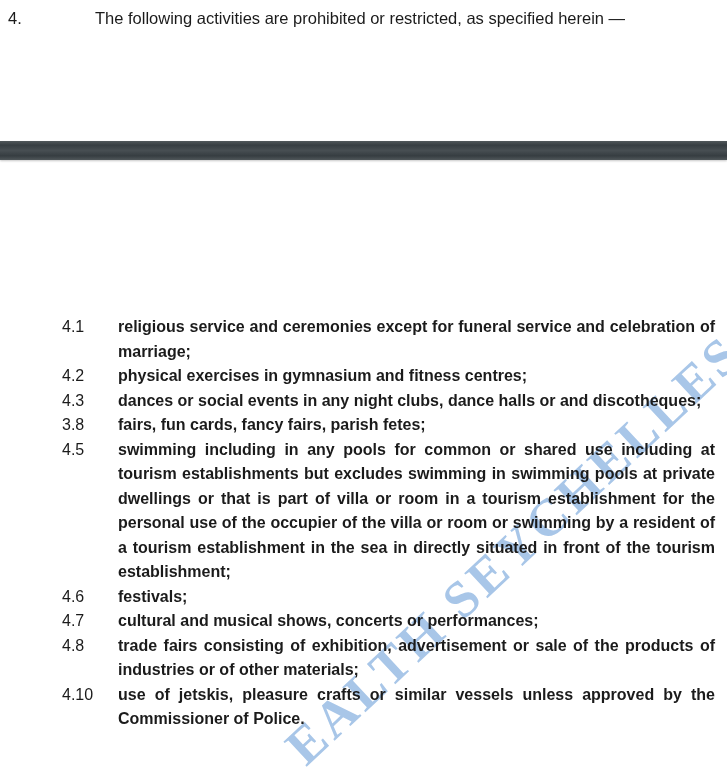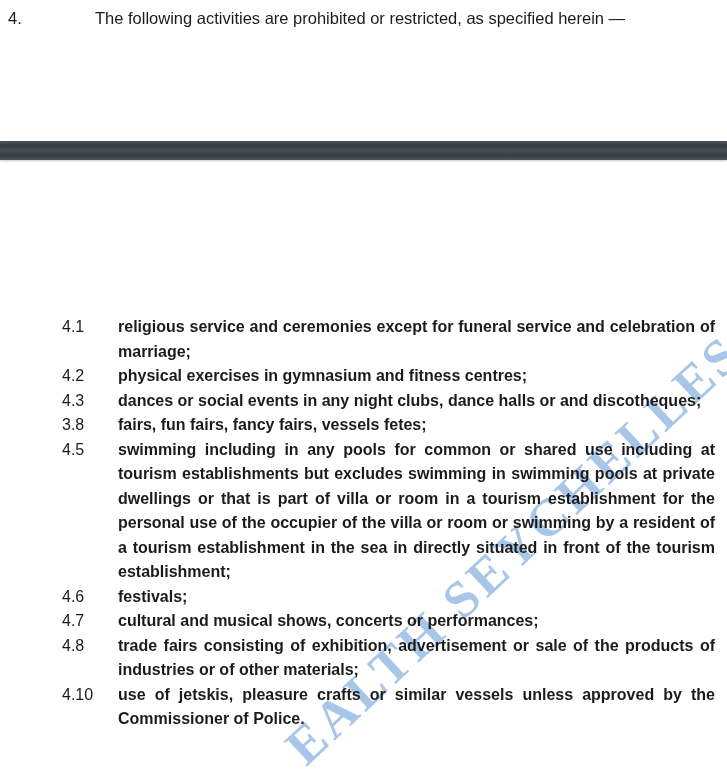--- a/index.html
+++ b/index.html
@@ -96,21 +96,21 @@
       <div class="list-item">
       <span class="item-num">4.2</span>
       <span class="item-text">physical exercises in gymnasium and fitness centres;</span>
     </div>
       <div class="list-item">
       <span class="item-num">4.3</span>
       <span class="item-text">dances or social events in any night clubs, dance halls or and discotheques;</span>
     </div>
       <div class="list-item">
       <span class="item-num">3.8</span>
-      <span class="item-text">fairs, fun fairs, fancy fairs, vessels fetes;</span>
+      <span class="item-text">fairs, fun cards, fancy fairs, parish fetes;</span>
     </div>
       <div class="list-item">
       <span class="item-num">4.5</span>
       <span class="item-text">swimming including in any pools for common or shared use including at tourism establishments but excludes swimming in swimming pools at private dwellings or that is part of villa or room in a tourism establishment for the personal use of the occupier of the villa or room or swimming by a resident of a tourism establishment in the sea in directly situated in front of the  tourism establishment;</span>
     </div>
       <div class="list-item">
       <span class="item-num">4.6</span>
       <span class="item-text">festivals;</span>
     </div>
       <div class="list-item">

